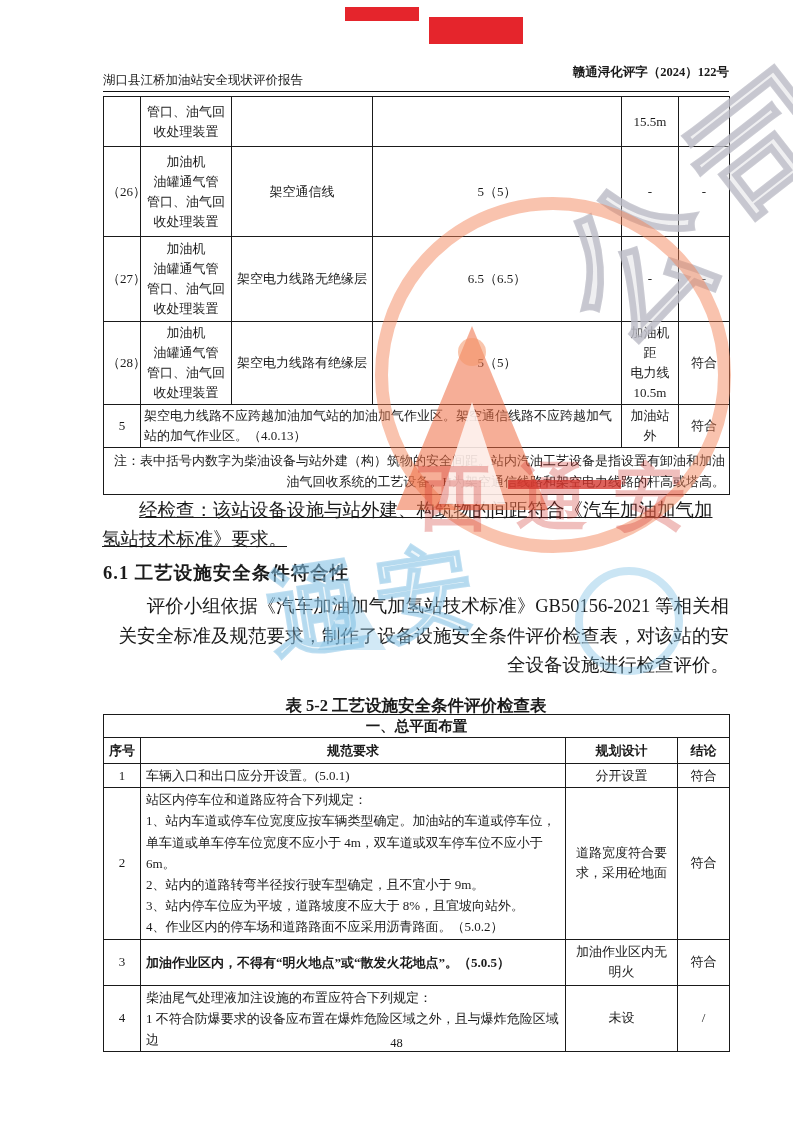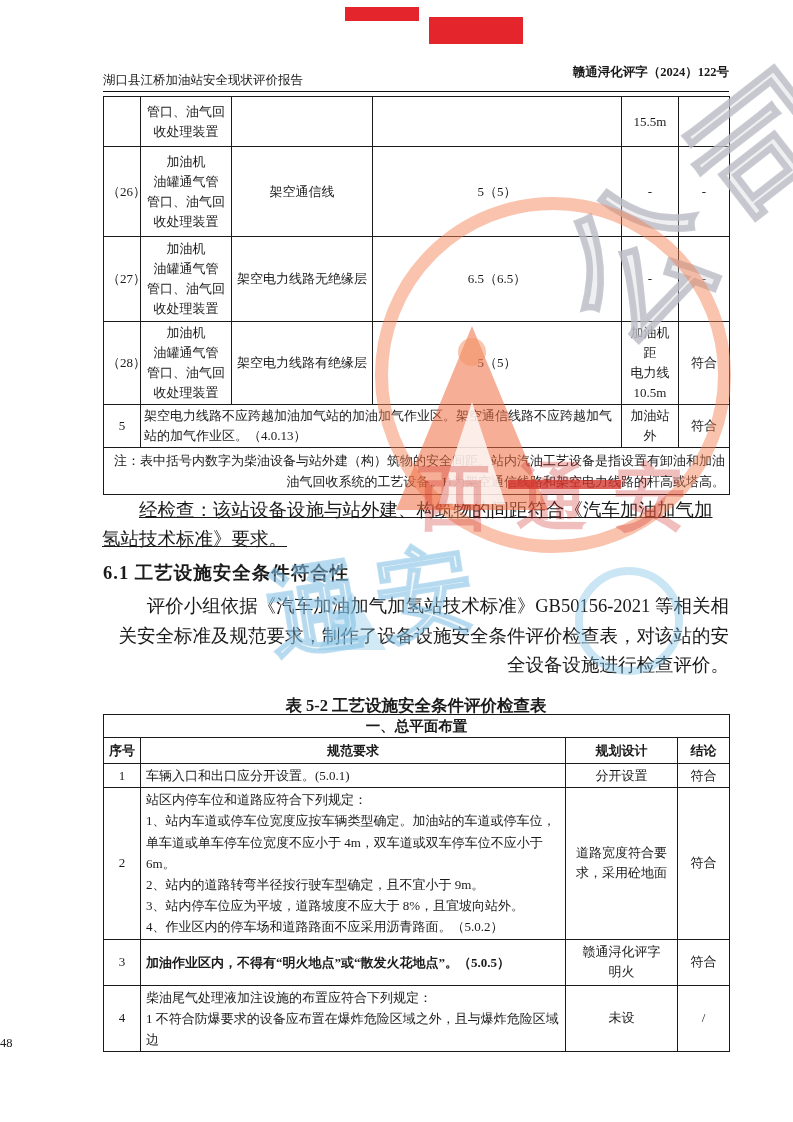--- a/index.html
+++ b/index.html
@@ -19,21 +19,21 @@
   .note-cell{font-size:13px;line-height:21px;text-align:right;padding:2px 4px;}
   .req{text-align:left;padding:1px 5px;line-height:21.2px;}
   .bold{font-weight:bold;}
   .sec-hdr{font-weight:bold;font-size:14.5px;}
   .colhdr{font-weight:bold;}
   
   .p1{position:absolute;left:102px;top:496px;width:626px;font-size:18.5px;line-height:29px;text-indent:2em;text-decoration:underline;}
   .h52{position:absolute;left:103px;top:560px;font-size:18.5px;font-weight:bold;letter-spacing:1px;}
   .p2{position:absolute;left:103px;top:592px;width:626px;font-size:18.5px;line-height:29.5px;text-indent:2em;text-align:right;}
   .caption{position:absolute;left:103px;top:687px;width:626px;text-align:center;font-size:16.5px;font-weight:bold;margin-top:8px;}
-  .footer{position:absolute;left:0;top:1036px;width:793px;font-size:12.5px;}
+  .footer{position:absolute;left:0;top:1036px;width:793px;text-align:center;font-size:12.5px;}
   
   .mark1{position:absolute;left:345px;top:7px;width:74px;height:14px;}
   .mark2{position:absolute;left:429px;top:17px;width:94px;height:27px;}
   
   .wm{position:absolute;pointer-events:none;}
   .wm-gray{left:518px;top:225px;font-size:150px;font-weight:bold;letter-spacing:24px;
            color:rgba(208,208,216,0.35);-webkit-text-stroke:2px rgba(186,186,196,0.75);
            transform:rotate(-38deg);transform-origin:left top;z-index:2;white-space:nowrap;}
   .wm-blue-text{left:268px;top:538px;font-size:96px;font-weight:bold;letter-spacing:14px;
            color:rgba(150,205,235,0.18);-webkit-text-stroke:2px rgba(126,190,228,0.5);
@@ -169,21 +169,21 @@
 2、站内的道路转弯半径按行驶车型确定，且不宜小于 9m。
 3、站内停车位应为平坡，道路坡度不应大于 8%，且宜坡向站外。
 4、作业区内的停车场和道路路面不应采用沥青路面。（5.0.2）</td>
       <td>道路宽度符合要
 求，采用砼地面</td>
       <td>符合</td>
     </tr>
     <tr style="height:46px">
       <td>3</td>
       <td class="req bold">加油作业区内，不得有“明火地点”或“散发火花地点”。（5.0.5）</td>
-      <td>赣通浔化评字
+      <td>加油作业区内无
 明火</td>
       <td>符合</td>
     </tr>
     <tr style="height:44px">
       <td>4</td>
       <td class="req">柴油尾气处理液加注设施的布置应符合下列规定：
 1 不符合防爆要求的设备应布置在爆炸危险区域之外，且与爆炸危险区域边</td>
       <td>未设</td>
       <td>/</td>
     </tr>

